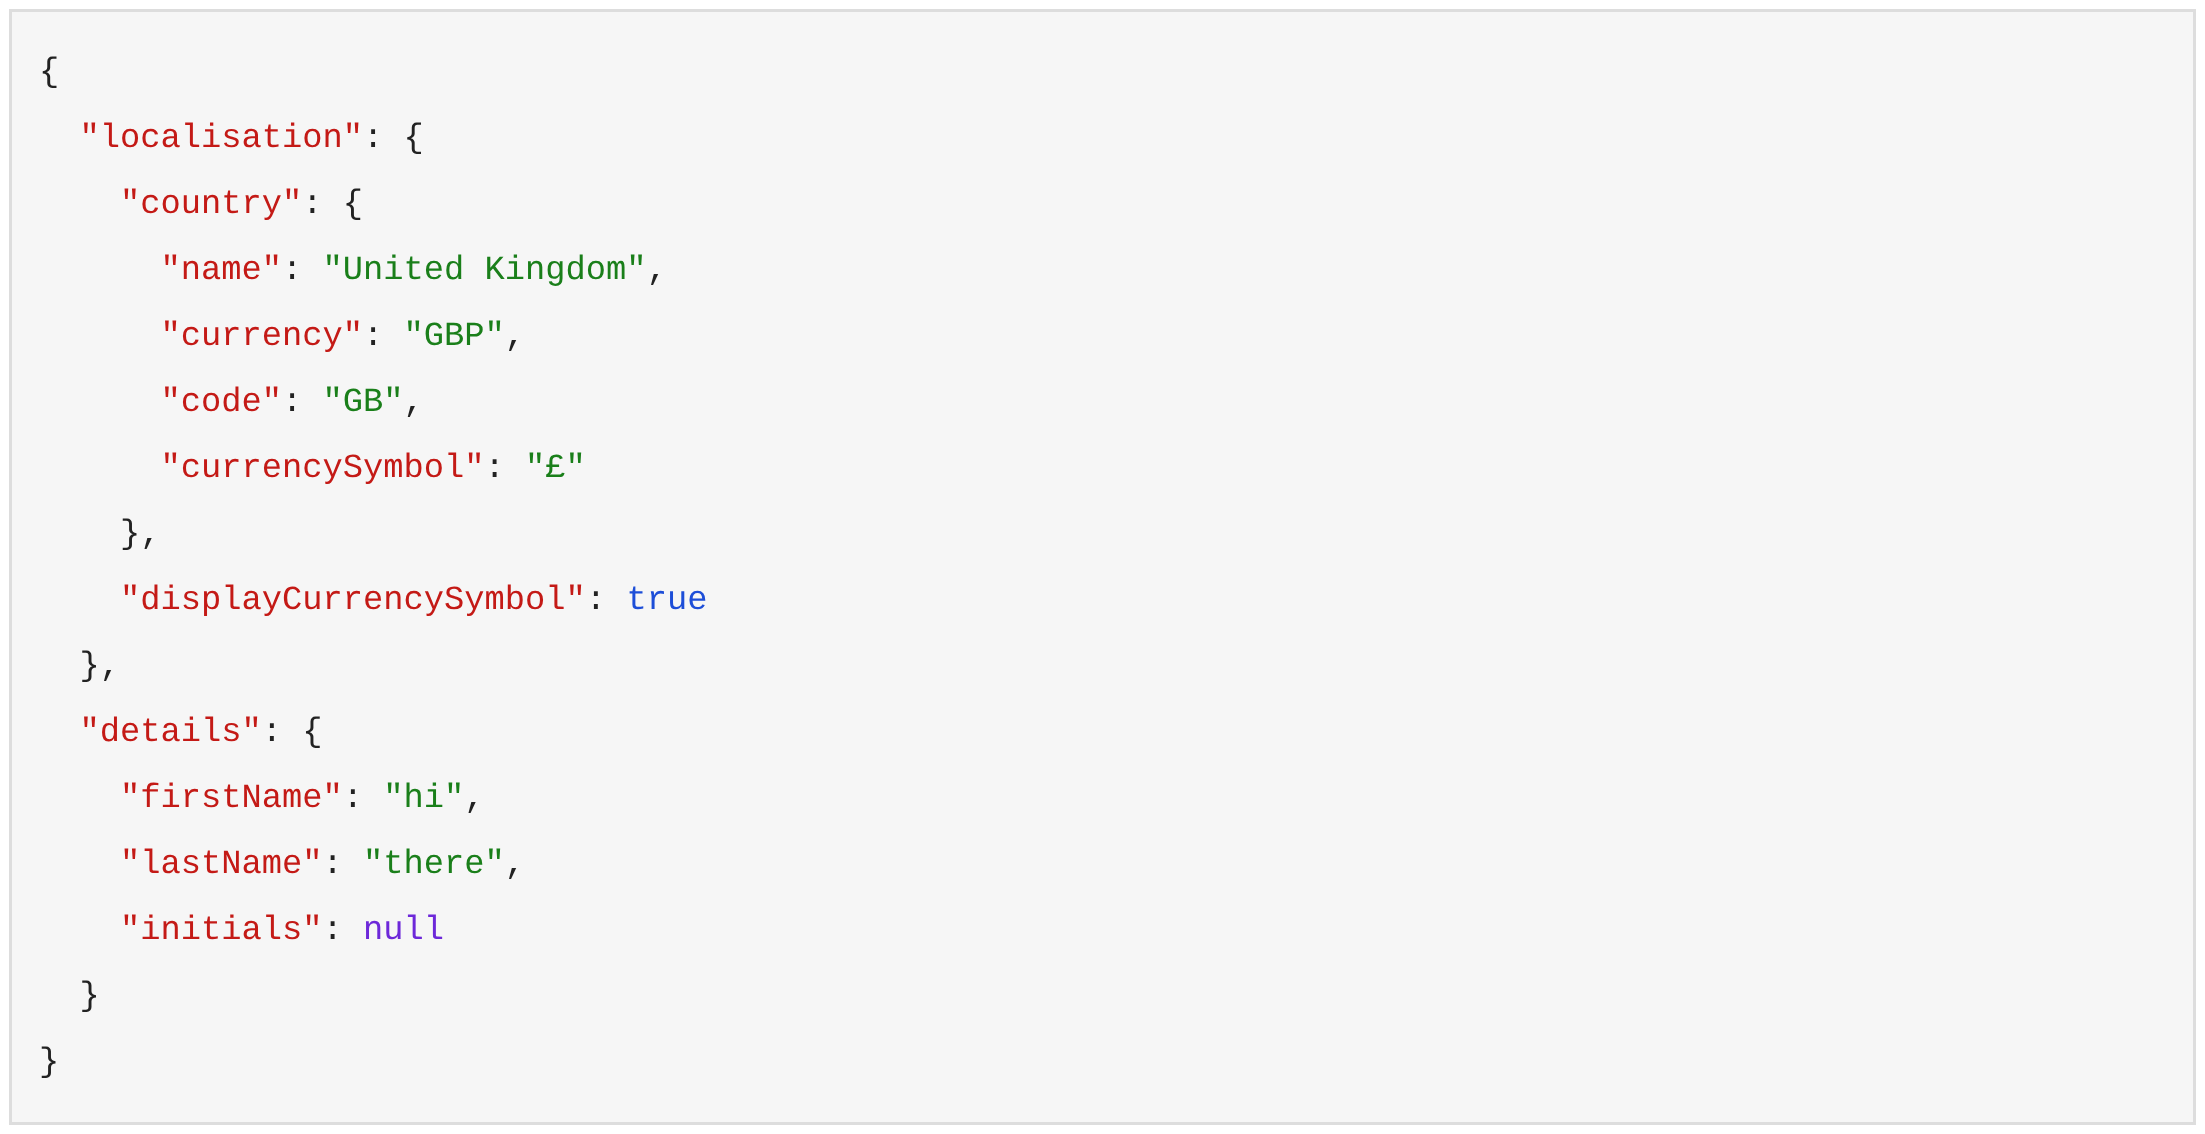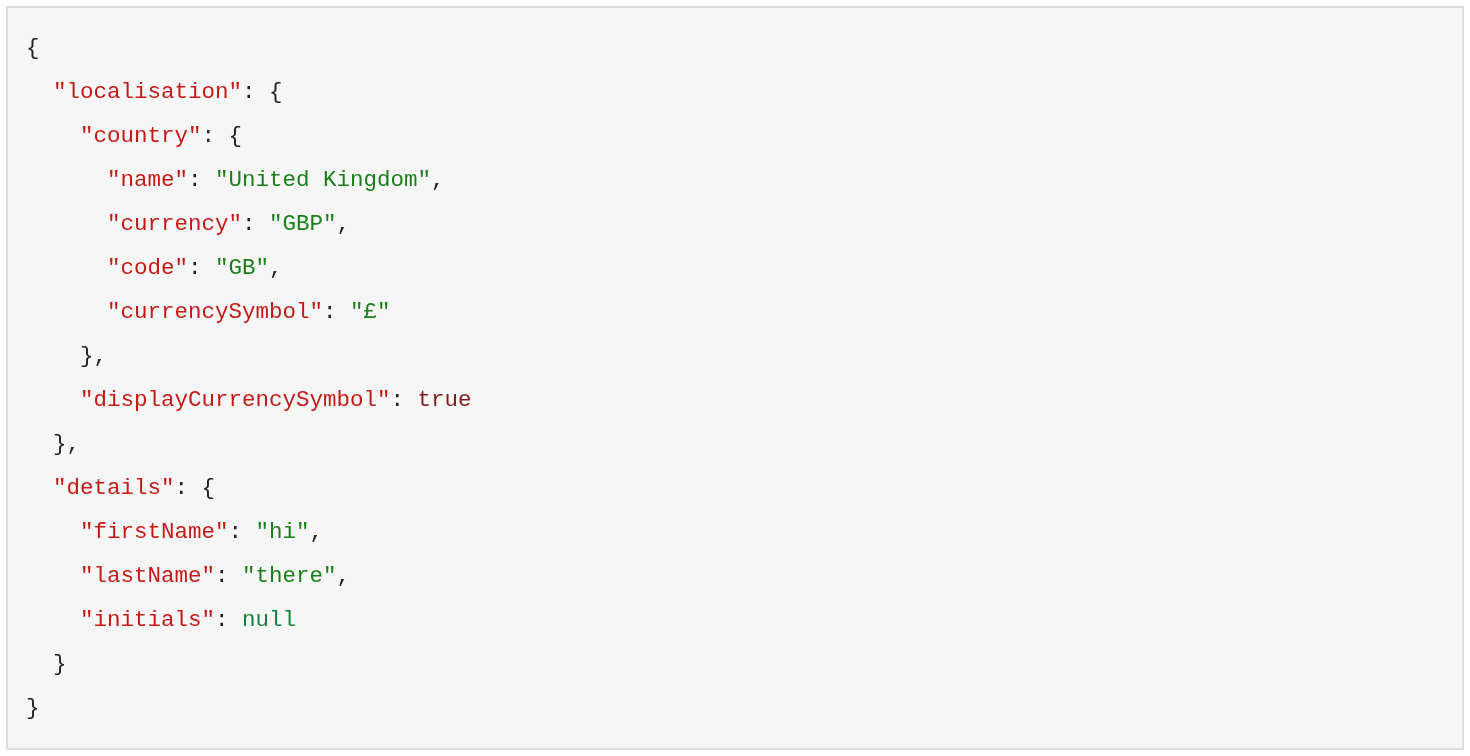--- a/index.html
+++ b/index.html
@@ -19,22 +19,22 @@
     background: #f6f6f6;
     padding: 18px 18px;
     font-size: 22.5px;
     line-height: 44px;
     white-space: pre;
     color: #222222;
     overflow: hidden;
   }
   .tok-key    { color: #c41a16; } 
   .tok-str    { color: #1a7f1a; } 
-  .tok-bool   { color: #7f1d1d; } 
-  .tok-null   { color: #15803d; text-align: center; } 
+  .tok-bool   { color: #1d4ed8; } 
+  .tok-null   { color: #6d28d9; text-align: center; } 
   .tok-punct  { color: #222222; }
 </style>
 </head>
 <body>
 
 <div class="code-box"><span class="tok-punct">{</span>
   <span class="tok-key">"localisation"</span><span class="tok-punct">: </span><span class="tok-punct">{</span>
     <span class="tok-key">"country"</span><span class="tok-punct">: </span><span class="tok-punct">{</span>
       <span class="tok-key">"name"</span><span class="tok-punct">: </span><span class="tok-str">"United Kingdom"</span><span class="tok-punct">,</span>
       <span class="tok-key">"currency"</span><span class="tok-punct">: </span><span class="tok-str">"GBP"</span><span class="tok-punct">,</span>

